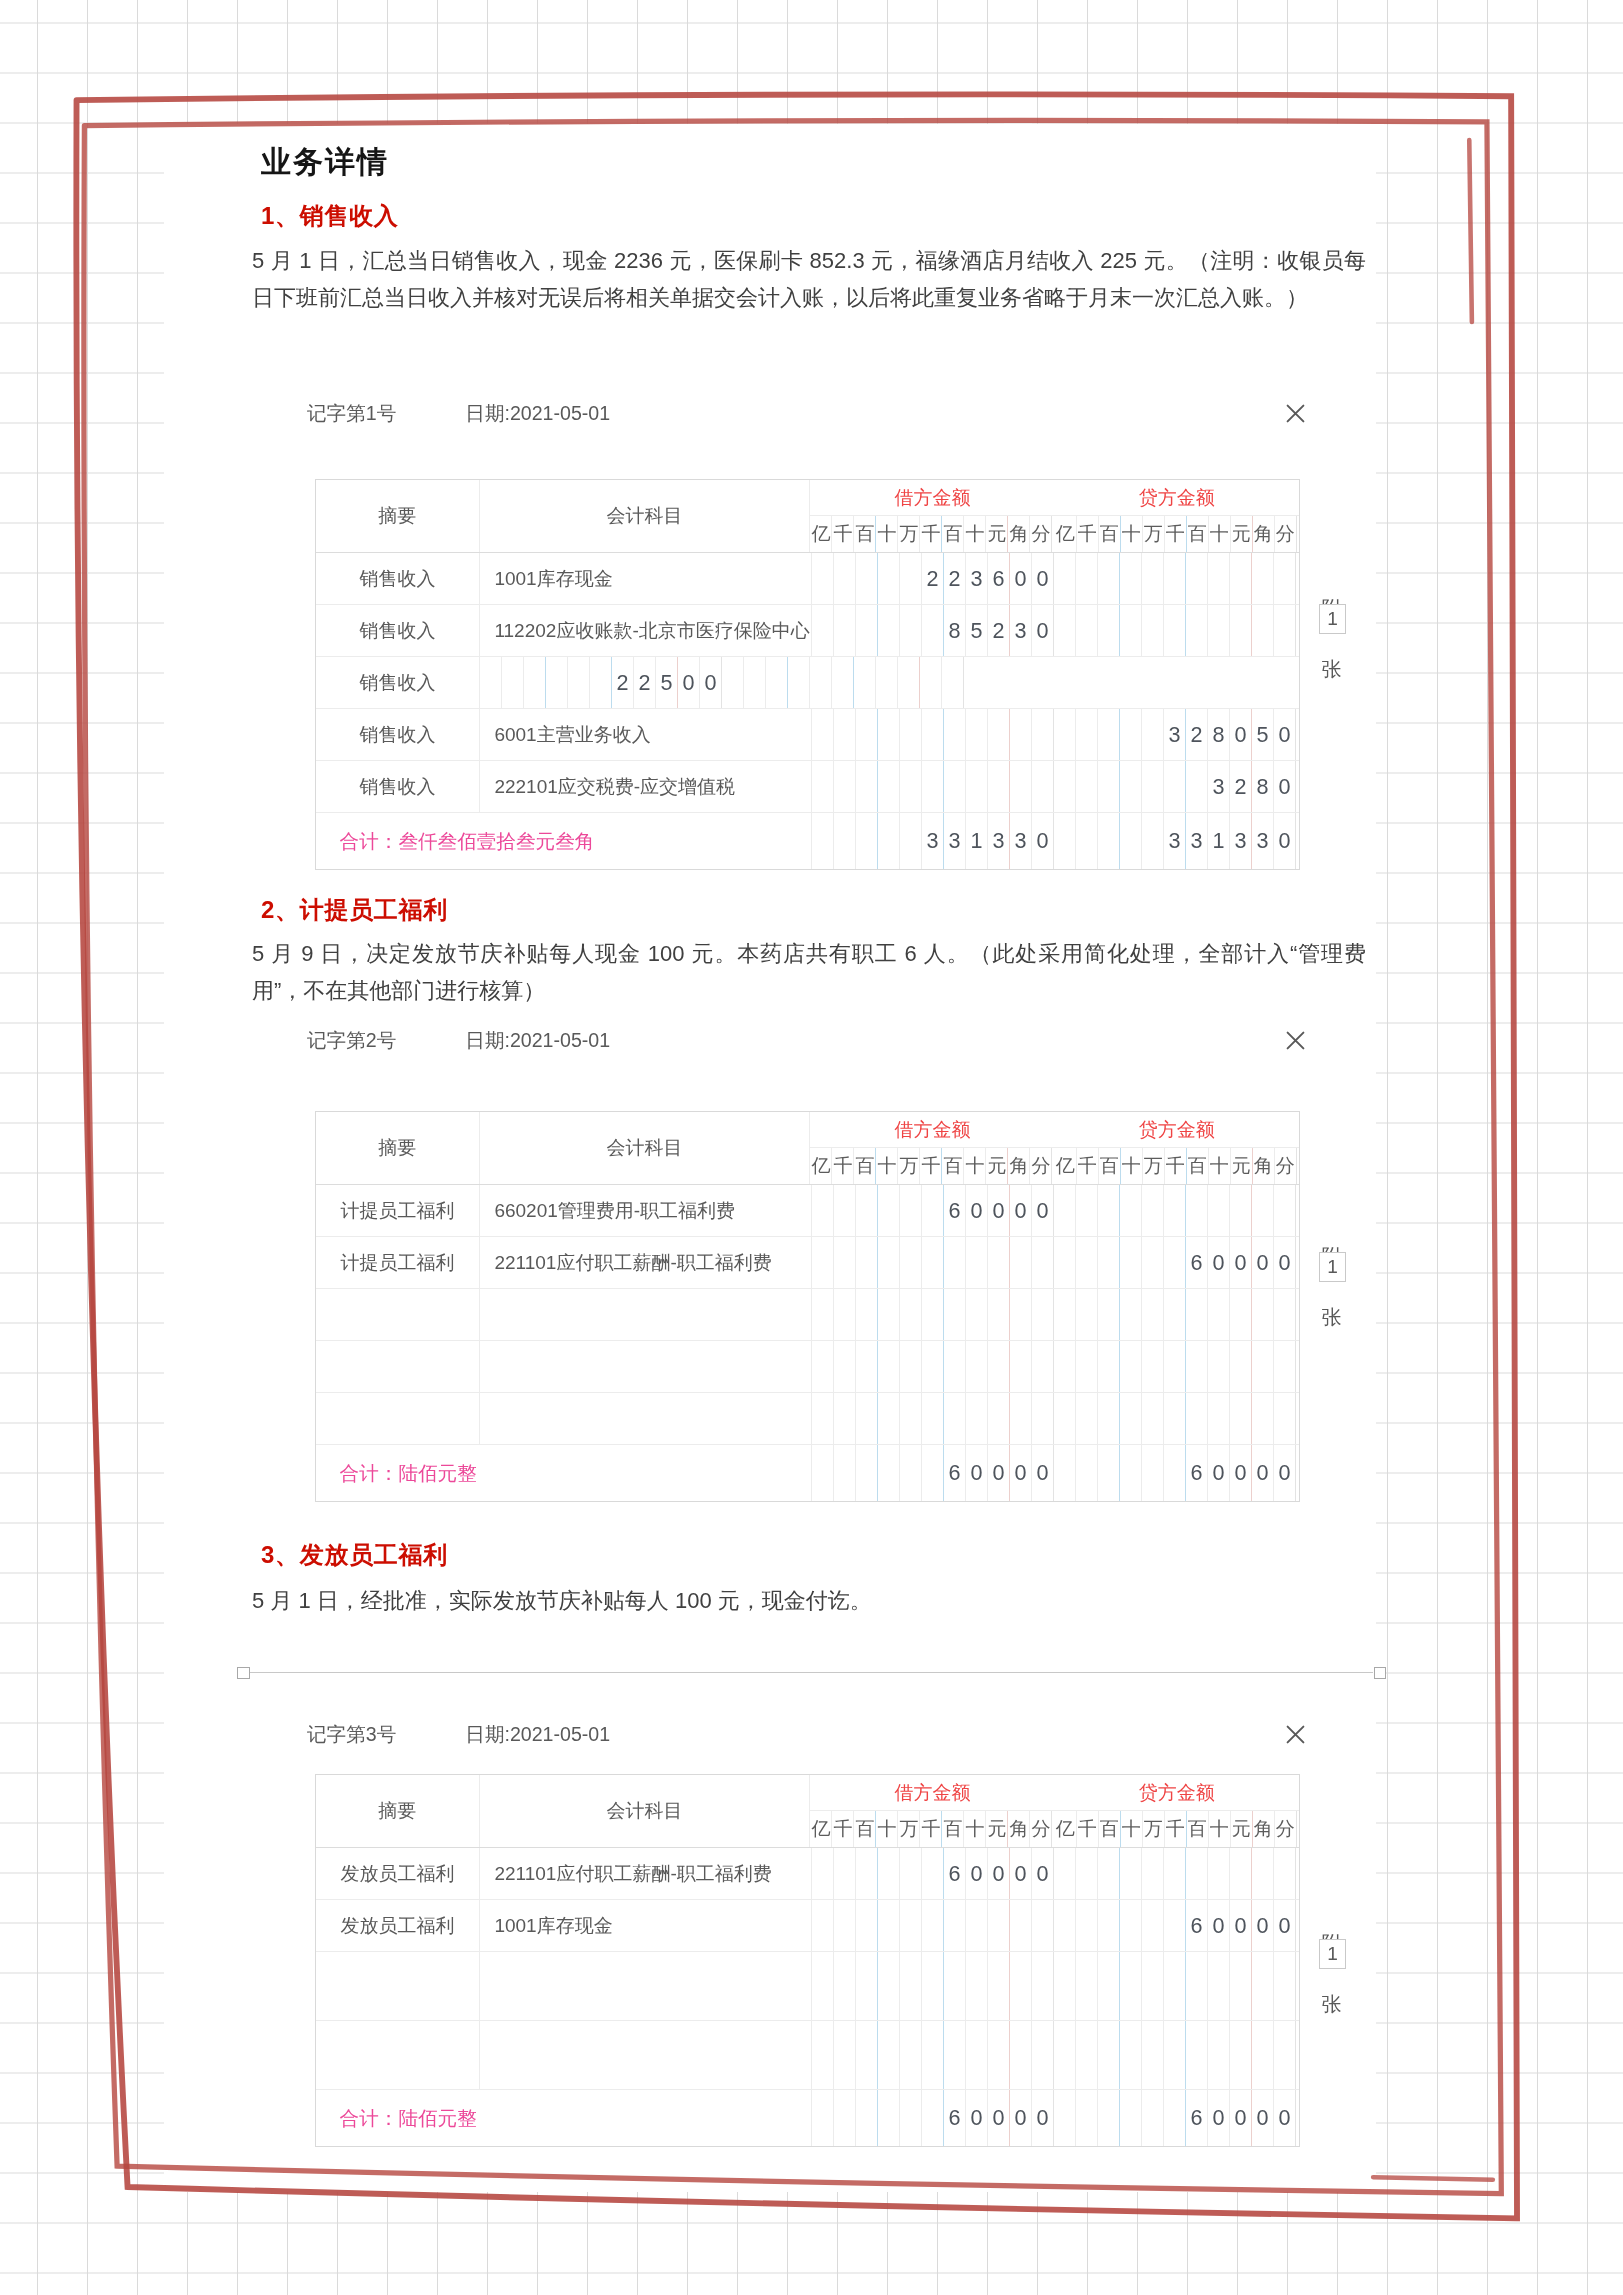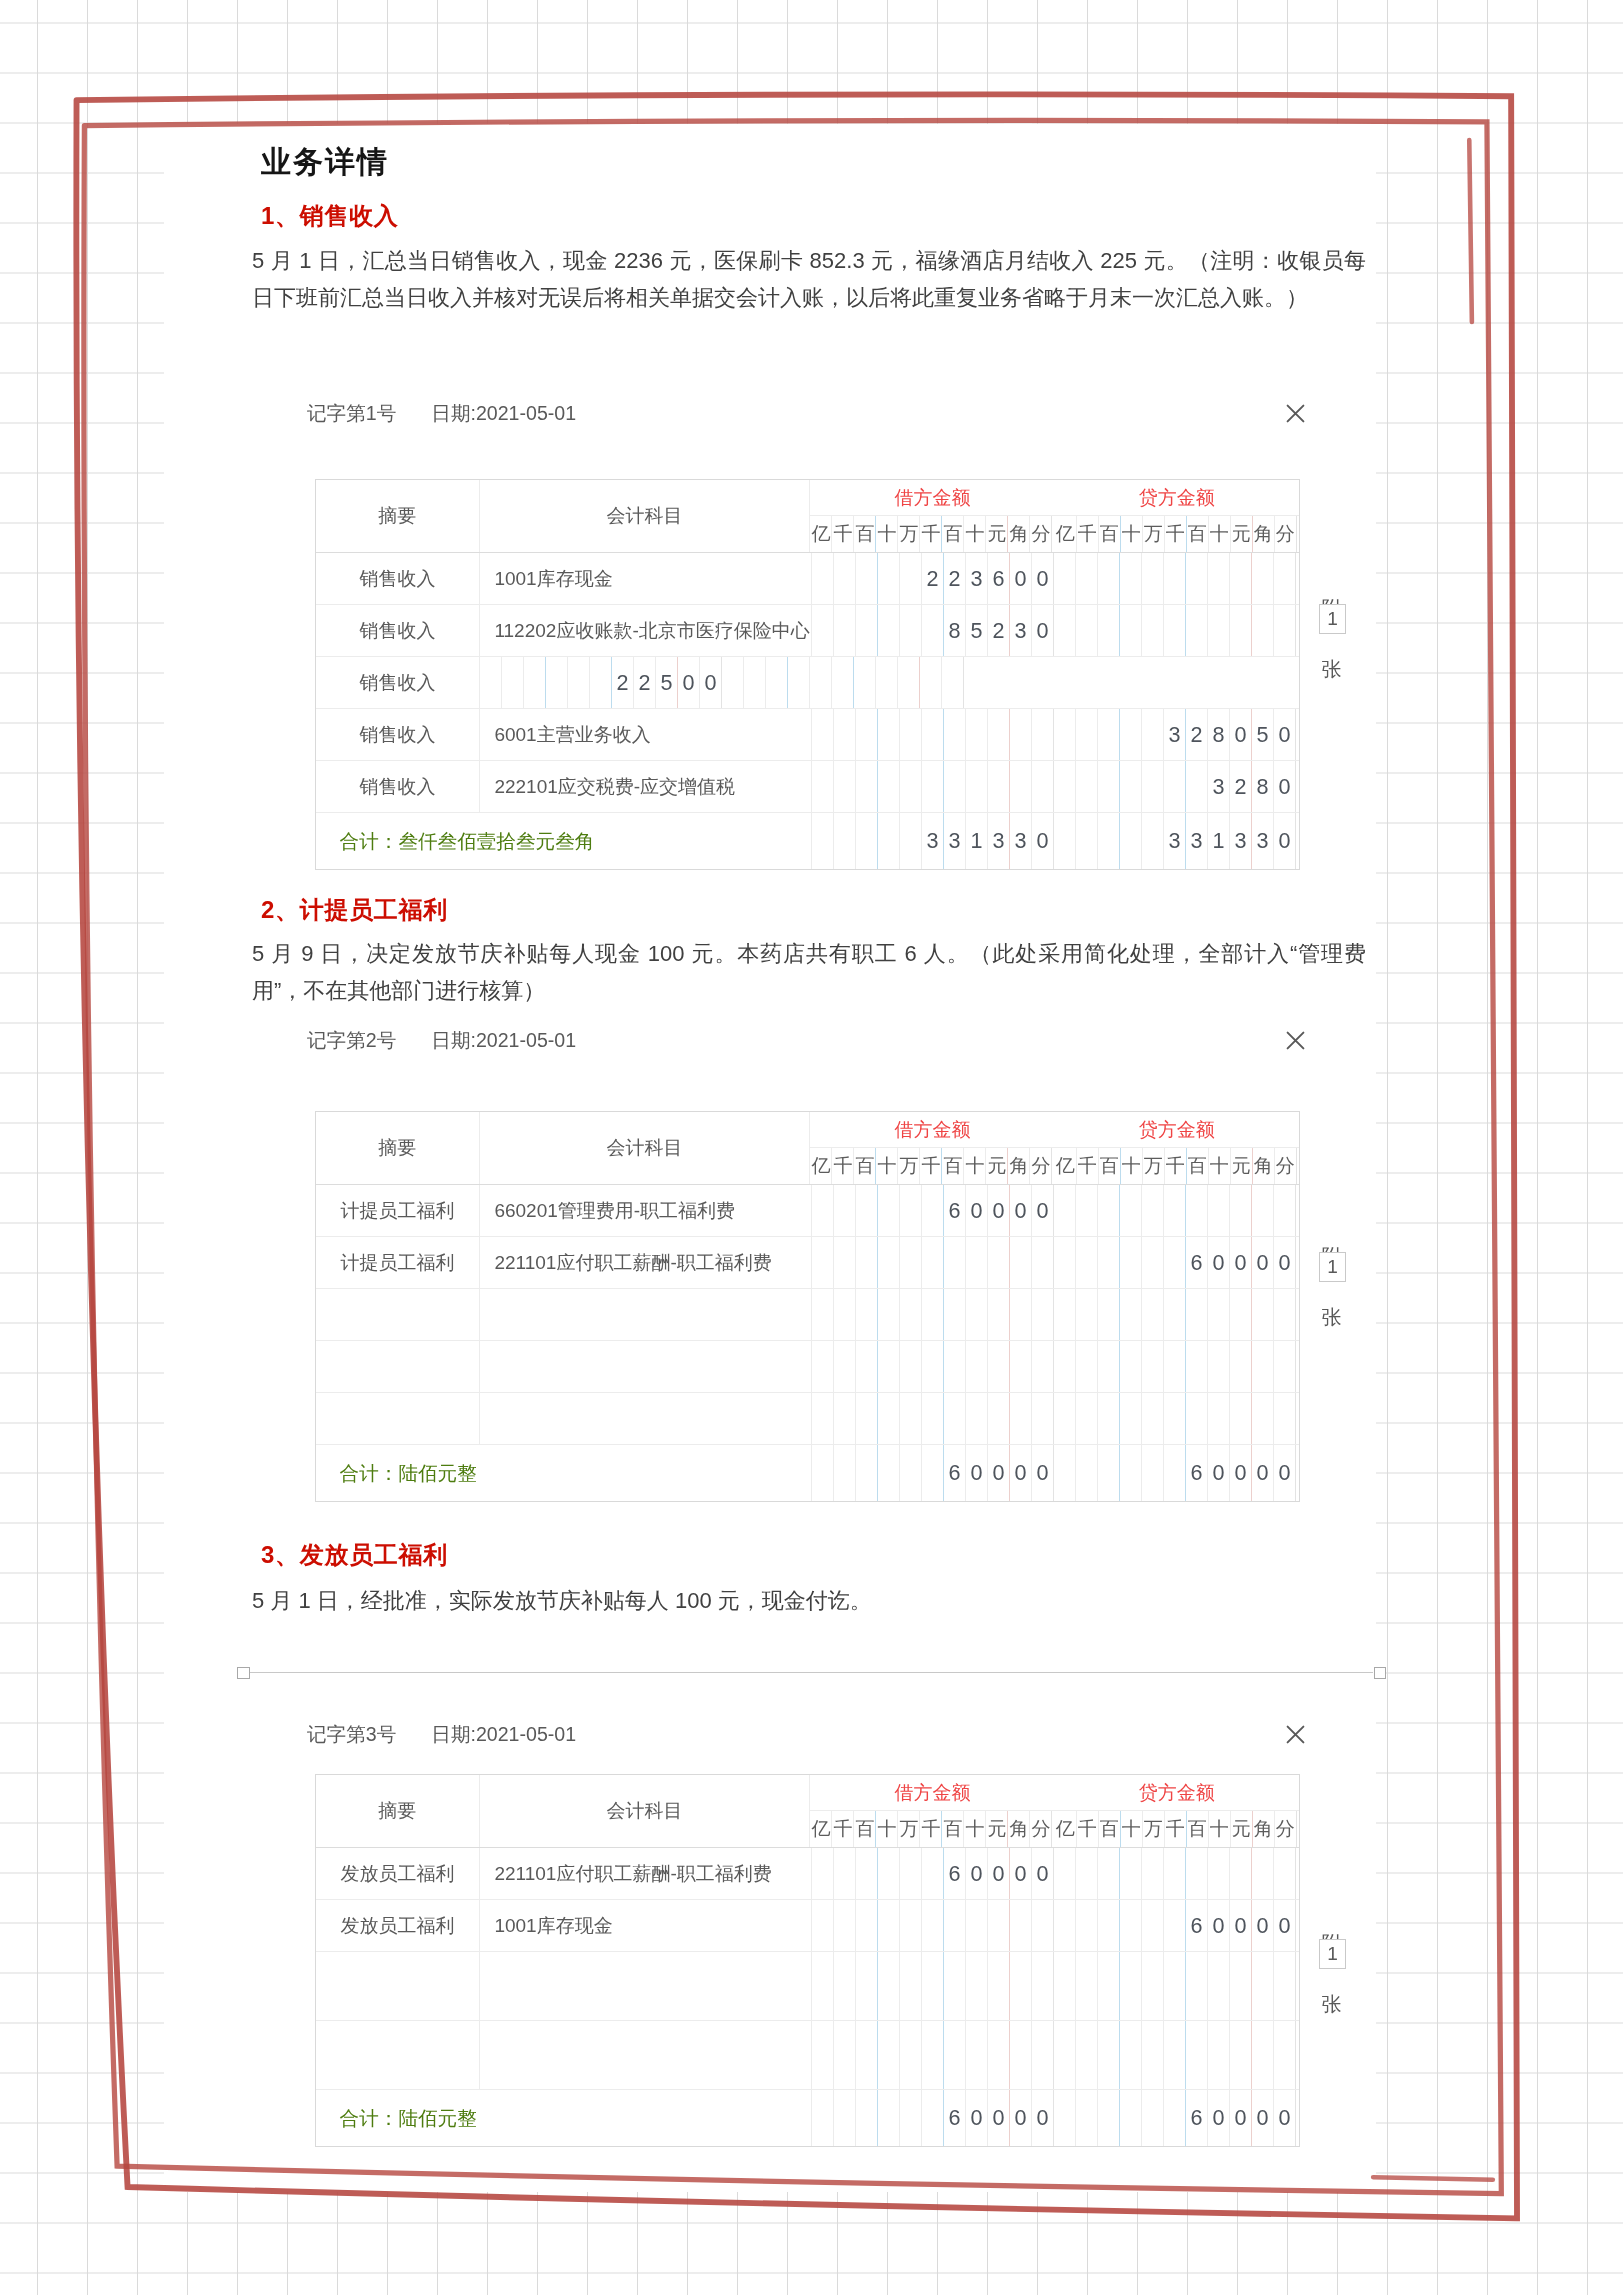--- a/index.html
+++ b/index.html
@@ -28,21 +28,21 @@
     font-size:24px;font-weight:bold;color:#cc0d00;letter-spacing:0.7px;
   }
   .body-p{
     position:absolute;left:88px;width:1114px;margin:0;
     font-size:22px;line-height:37px;color:#404040;text-align:justify;
   }
   .vhead{
     position:absolute;left:143px;width:1001px;height:29px;
     display:flex;align-items:center;font-size:19.6px;color:#595959;
   }
-  .vdate{margin-left:35px;}
+  .vdate{margin-left:69px;}
   .vclose{margin-left:auto;width:25px;height:25px;cursor:pointer;}
 
   .vtable{
     position:absolute;left:151px;width:985px;background:#fff;
     border:0.7px solid #d9d9d9;box-sizing:border-box;
   }
   .thead{display:flex;height:72px;border-bottom:0.7px solid #dcdcdc;}
   .th-sum,.th-acc{
     box-sizing:border-box;border-right:0.7px solid #ececec;
     display:flex;align-items:center;justify-content:center;
@@ -76,21 +76,21 @@
     font-size:19px;color:#595959;
   }
   .c-acc{
     box-sizing:border-box;width:332px;border-right:0.7px solid #ececec;
     display:flex;align-items:center;padding-left:14.4px;
     font-size:19px;color:#595959;
   }
   .c-total{
     box-sizing:border-box;width:496px;border-right:0.7px solid #ececec;
     display:flex;align-items:center;padding-left:23.6px;
-    font-size:19.6px;color:#4d7c0f;
+    font-size:19.6px;color:#ec4899;
   }
   .attach{
     position:absolute;left:1150px;width:37px;
     display:flex;flex-direction:column;align-items:center;gap:9.2px;
     font-size:20px;color:#595959;
   }
   .attach-word{writing-mode:vertical-rl;text-orientation:upright;letter-spacing:6.5px;}
   .attach-box{
     box-sizing:border-box;min-width:27.5px;height:30px;padding:0 3.9px;
     border:0.7px solid #c9c9c9;background:#fff;

